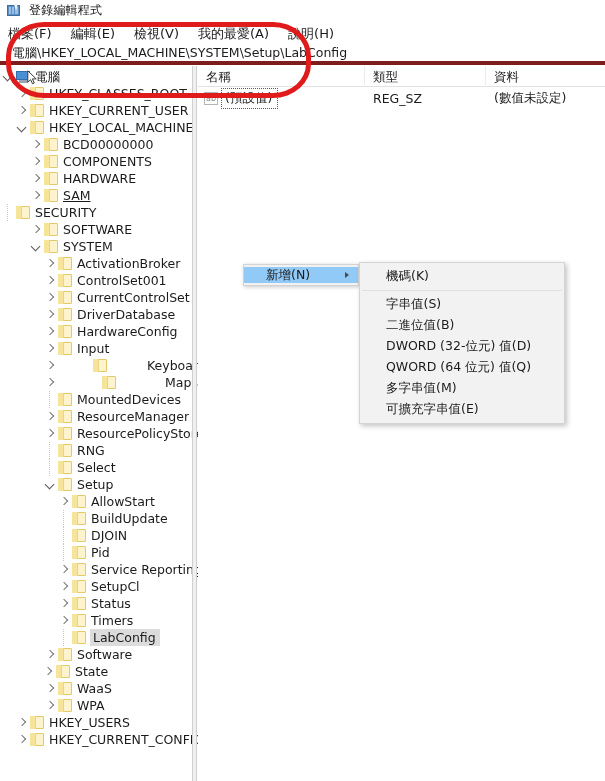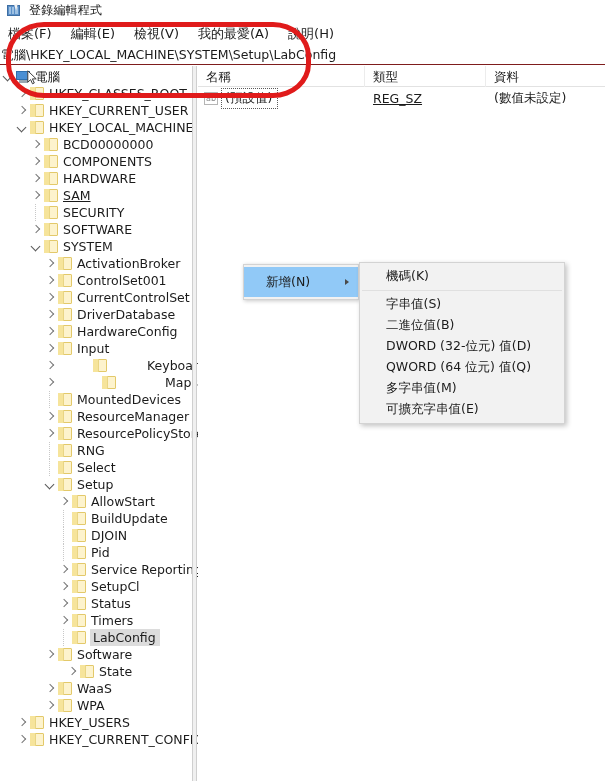--- a/index.html
+++ b/index.html
@@ -69,23 +69,23 @@
     margin-right: 10px;
     white-space: nowrap;
     cursor: default;
   }
 
   
   .addressbar {
     position: absolute; left: 0; top: 46px;
     width: 605px; height: 19px;
     background: #ffffff;
-    border-bottom: 1px solid #7f1d1d;
-    display: flex; align-items: center;
-    padding-left: 1px;
+    border-bottom: 4px solid #7f1d1d;
+    display: flex; align-items: center;
+    padding-left: 12px;
   }
   .address-text {
     font-size: 12.5px; color: #1b1b1b;
     white-space: nowrap;
   }
 
   
   .content {
     position: absolute; left: 0; top: 66px;
     width: 605px; height: 715px;
@@ -211,21 +211,21 @@
   .list-row {
     height: 22px;
     display: flex; align-items: center;
     font-size: 12.5px; color: #1b1b1b;
     white-space: nowrap;
   }
   .cell-name {
     width: 167px; padding-left: 6px;
     display: flex; align-items: center; gap: 4px;
   }
-  .cell-type { width: 121px; padding-left: 8px; text-decoration: underline; }
+  .cell-type { width: 121px; padding-left: 8px; }
   .cell-data { flex: 1; padding-left: 8px; }
   .ab-icon {
     width: 14px; height: 13px;
     background: #ffffff;
     border: 1px solid #b5b5b5;
     font-size: 8px; line-height: 12px; text-align: center;
     color: #8a8a8a;
     flex: 0 0 auto;
   }
   .focus-rect {
@@ -238,21 +238,21 @@
     position: absolute;
     left: 243px; top: 198px;
     width: 116px;
     background: #f2f2f2;
     border: 1px solid #d3d3d3;
     box-shadow: 1px 1px 4px rgba(0,0,0,0.22);
     padding: 2px 0;
     z-index: 10;
   }
   .ctx-item {
-    height: 30px;
+    height: 16px;
     display: flex; align-items: center;
     font-size: 12.5px; color: #1b1b1b;
     padding-left: 22px; padding-right: 8px;
     position: relative;
     white-space: nowrap;
     cursor: default;
   }
   .ctx-item.hl { background: #91c9f7; }
   .ctx-arrow {
     position: absolute; right: 9px; top: 50%;
@@ -355,21 +355,21 @@
           <div class="tree-row" style="padding-left: 28px;">
             <span class="twisty has"></span>
             <span class="folder"></span>
             <span class="label">HARDWARE</span>
           </div>
           <div class="tree-row" style="padding-left: 28px; text-decoration: underline;">
             <span class="twisty has"></span>
             <span class="folder"></span>
             <span class="label">SAM</span>
           </div>
-          <div class="tree-row" style="padding-left: 28px;">
+          <div class="tree-row" style="">
             <span class="twisty dots"></span>
             <span class="folder"></span>
             <span class="label">SECURITY</span>
           </div>
           <div class="tree-row" style="padding-left: 28px;">
             <span class="twisty has"></span>
             <span class="folder"></span>
             <span class="label">SOFTWARE</span>
           </div>
           <div class="tree-row" style="padding-left: 28px;">
@@ -490,21 +490,21 @@
           <div class="tree-row selected" style="padding-left: 56px;">
             <span class="twisty dots"></span>
             <span class="folder"></span>
             <span class="label">LabConfig</span>
           </div>
           <div class="tree-row" style="padding-left: 42px;">
             <span class="twisty has"></span>
             <span class="folder"></span>
             <span class="label">Software</span>
           </div>
-          <div class="tree-row" style="padding-left: 64px;">
+          <div class="tree-row" style="padding-left: 40px;">
             <span class="twisty has"></span>
             <span class="folder"></span>
             <span class="label">State</span>
           </div>
           <div class="tree-row" style="padding-left: 42px;">
             <span class="twisty has"></span>
             <span class="folder"></span>
             <span class="label">WaaS</span>
           </div>
           <div class="tree-row" style="padding-left: 42px;">

